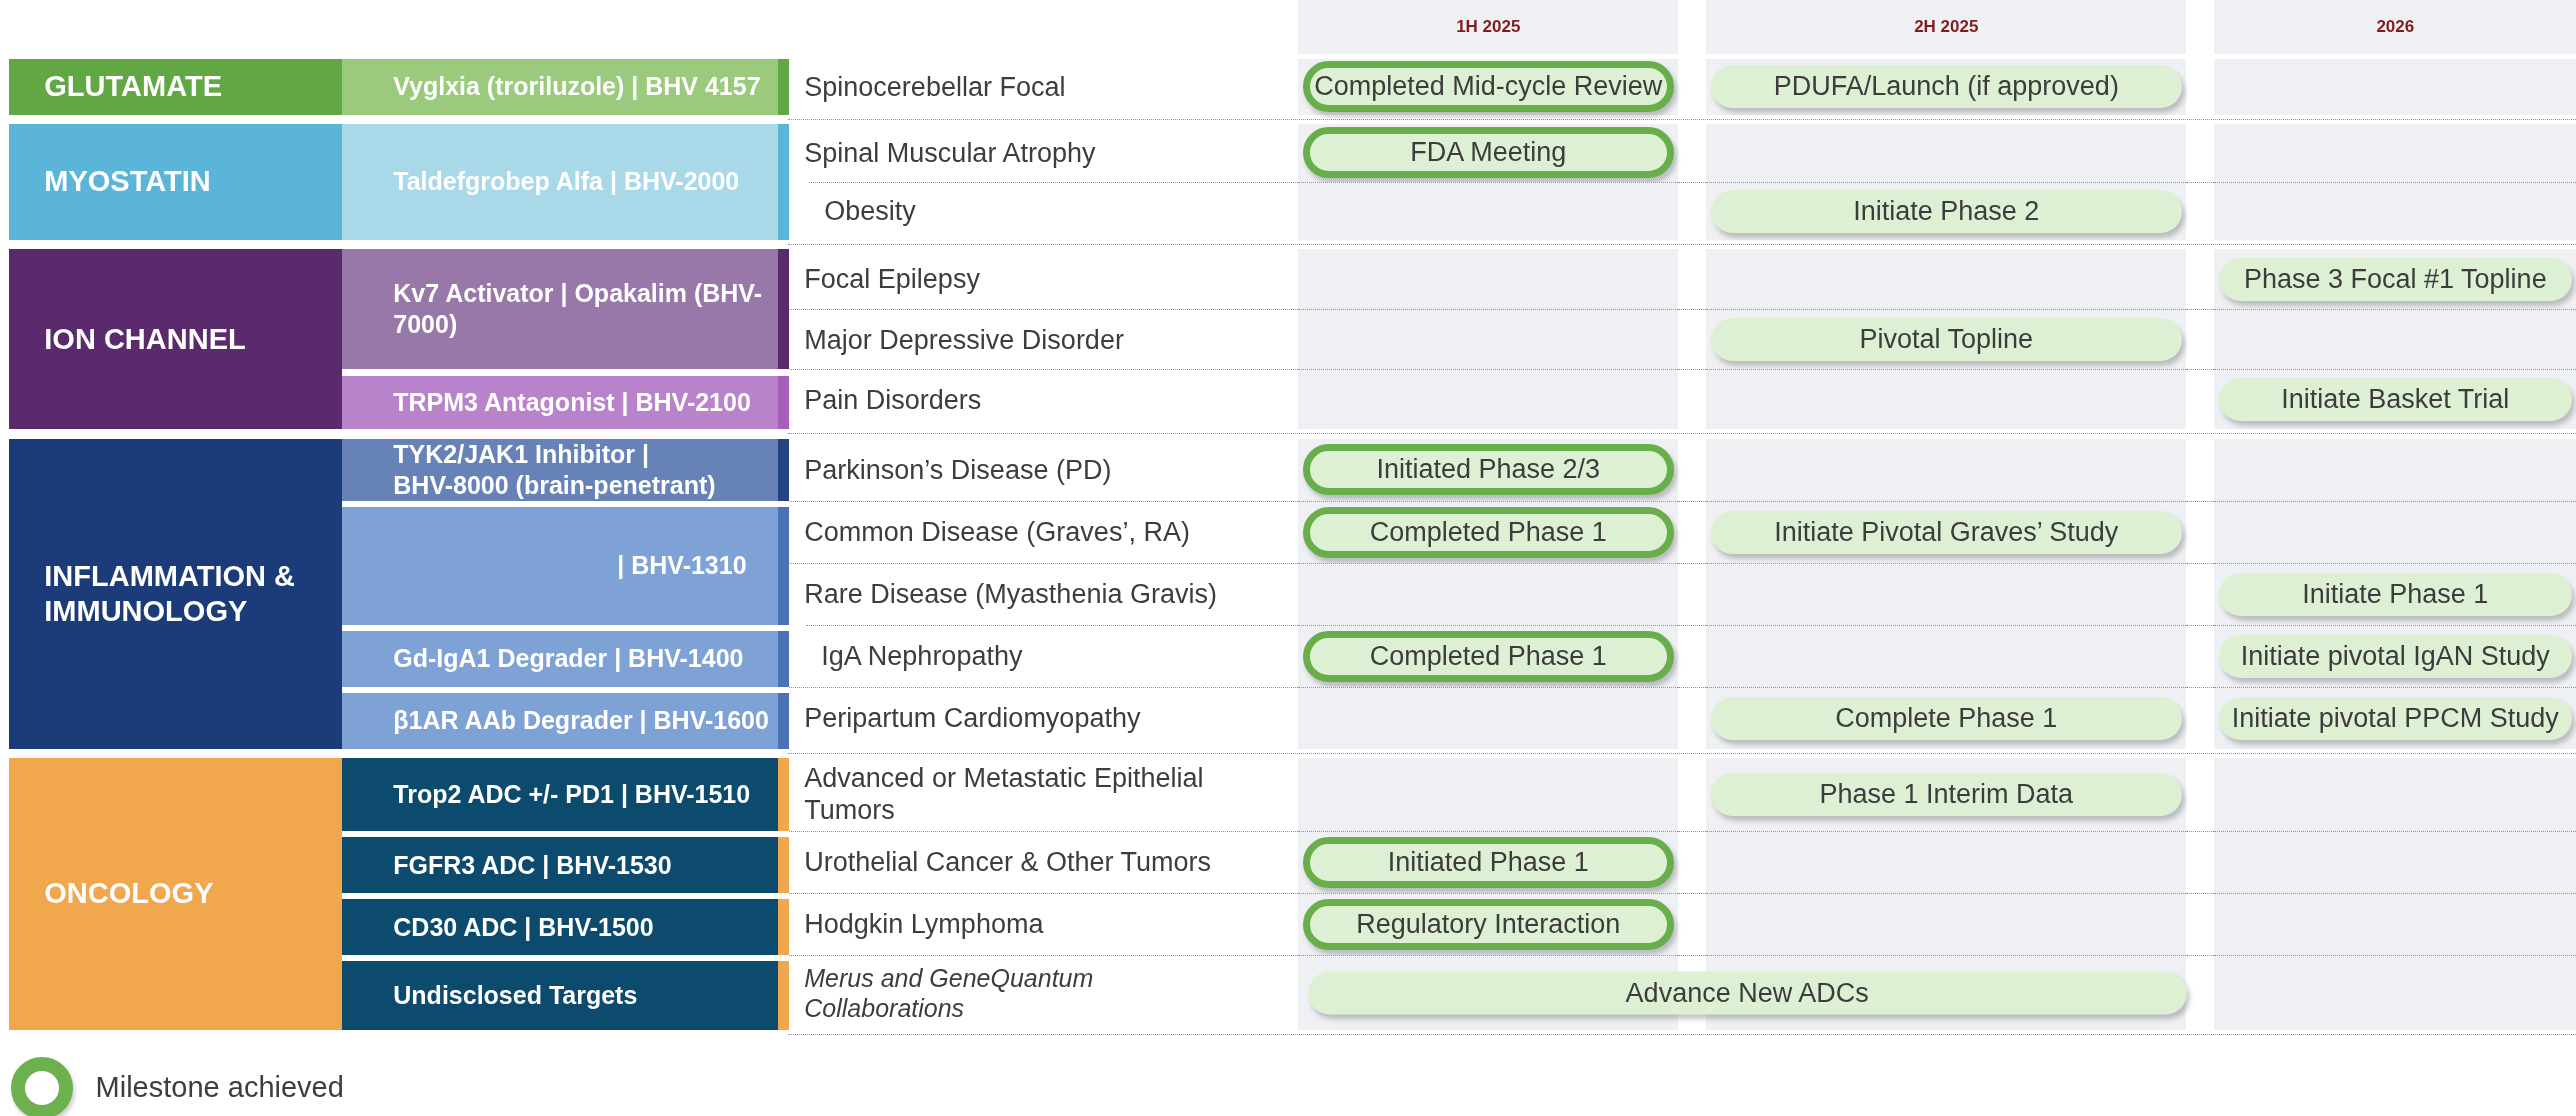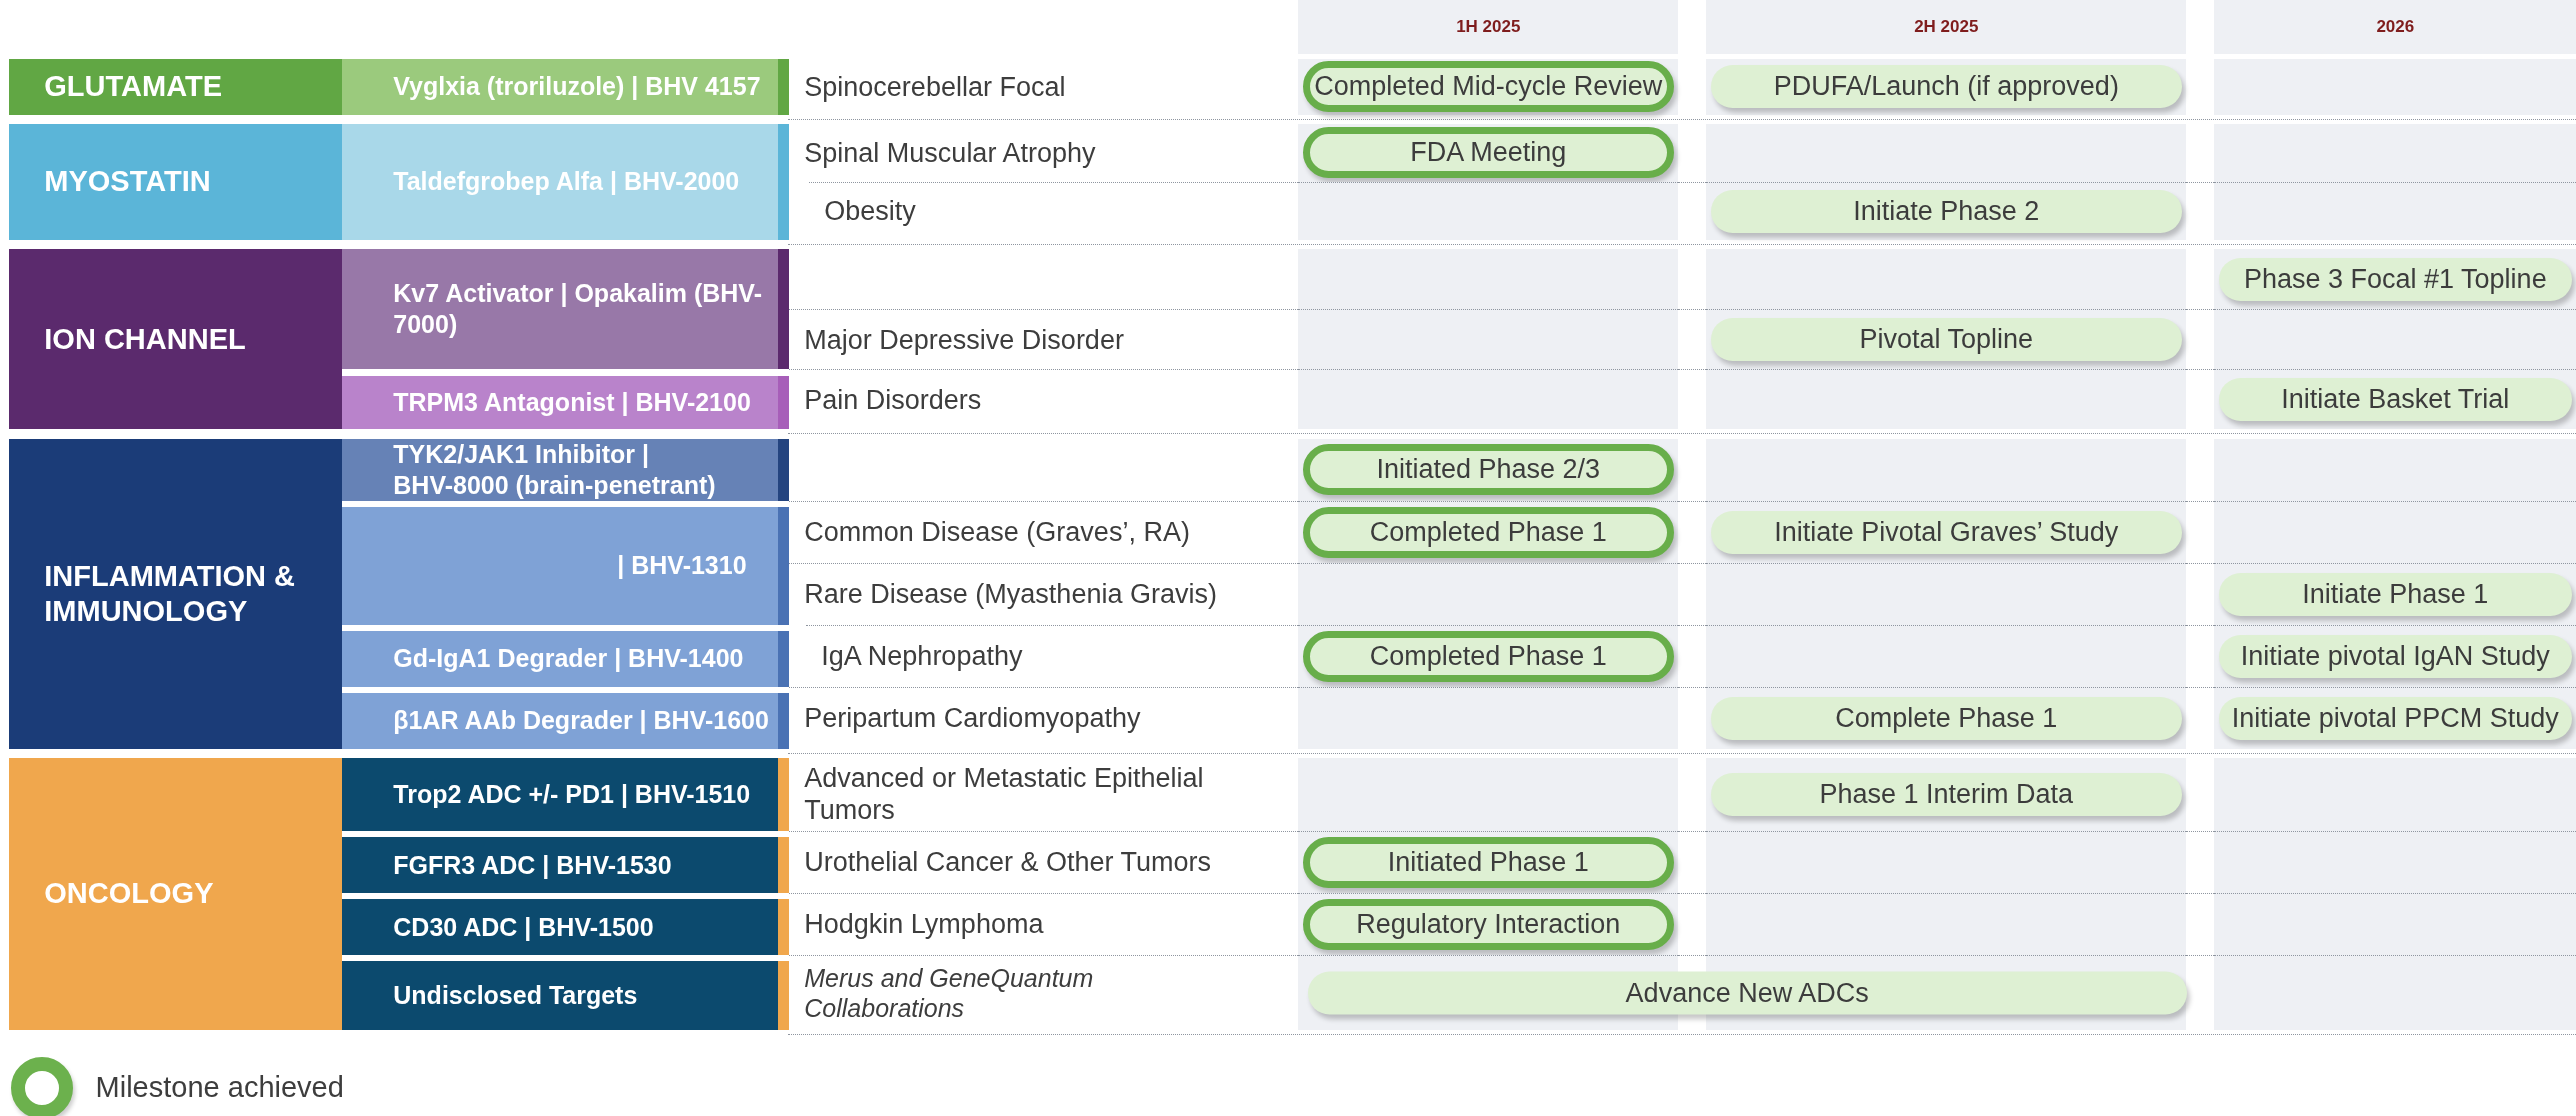--- a/index.html
+++ b/index.html
@@ -147,20 +147,23 @@
     <div class="cell cat c-ion" style="grid-row:1/-1;">
         <span>ION CHANNEL</span>
       </div>
     <div class="cell drug d-kv7" style="grid-row:1/3;">
         <span>Kv7 Activator | Opakalim (BHV-7000)</span>
       </div>
     <div class="cell drug d-trpm gap" style="grid-row:3;">
         <span>TRPM3 Antagonist | BHV-2100</span>
       </div>
 
+    <div class="cell ind" style="grid-row:1;grid-column:3;">
+        <span>Focal Epilepsy</span>
+      </div>
     <div class="cell m" style="grid-row:1;grid-column:4;"></div>
     <div class="cell gut" style="grid-row:1;grid-column:5;"></div>
     <div class="cell m" style="grid-row:1;grid-column:6;"></div>
     <div class="cell gut" style="grid-row:1;grid-column:7;"></div>
     <div class="cell m" style="grid-row:1;grid-column:8;">
         <div class="pill fut">
           <span>Phase 3 Focal #1 Topline</span>
         </div>
       </div>
 
@@ -206,20 +209,23 @@
     <div class="cell drug d-igg gap" style="grid-row:2/4;">
       <span class="indent">|  BHV-1310</span>
     </div>
     <div class="cell drug d-igg gap" style="grid-row:4;">
         <span>Gd-IgA1 Degrader  |  BHV-1400</span>
       </div>
     <div class="cell drug d-igg gap" style="grid-row:5;">
         <span>β1AR AAb Degrader  | BHV-1600</span>
       </div>
 
+    <div class="cell ind" style="grid-row:1;grid-column:3;">
+        <span>Parkinson’s Disease (PD)</span>
+      </div>
     <div class="cell m" style="grid-row:1;grid-column:4;">
         <div class="pill ach">
           <span>Initiated Phase 2/3</span>
         </div>
       </div>
     <div class="cell gut" style="grid-row:1;grid-column:5;"></div>
     <div class="cell m" style="grid-row:1;grid-column:6;"></div>
     <div class="cell gut" style="grid-row:1;grid-column:7;"></div>
     <div class="cell m" style="grid-row:1;grid-column:8;"></div>
 

